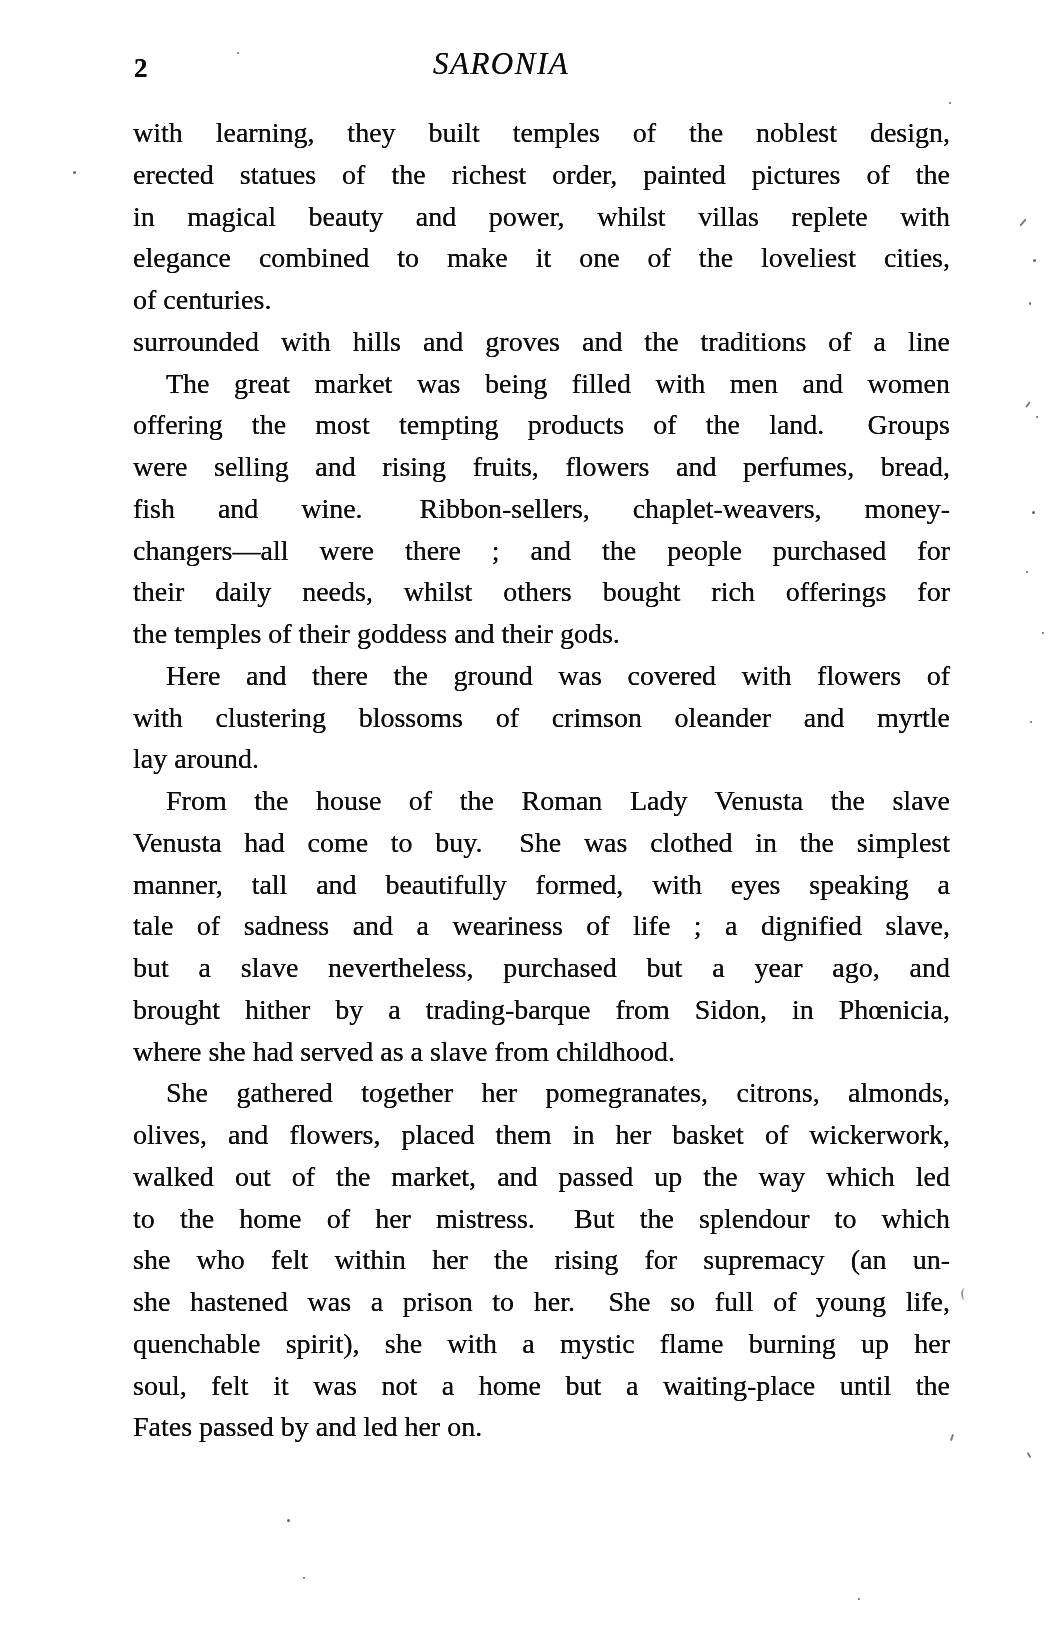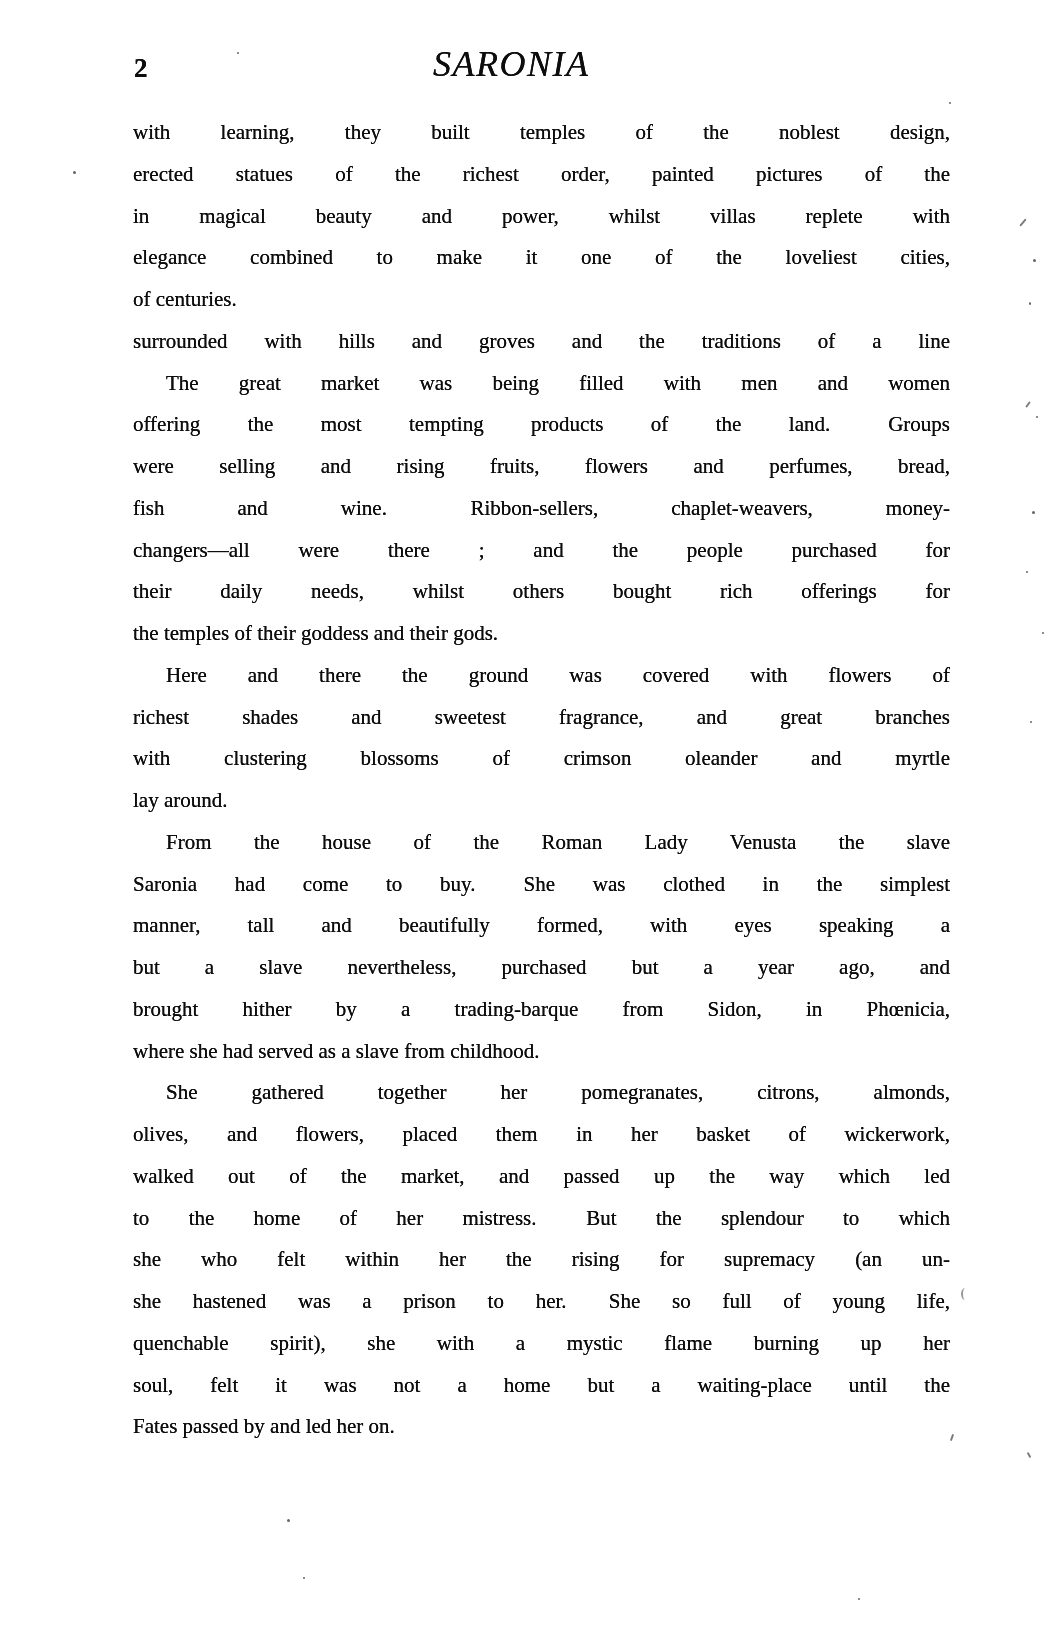--- a/index.html
+++ b/index.html
@@ -23,35 +23,35 @@
     top: 52px;
     font-size: 27px;
     font-weight: bold;
     line-height: 32px;
     text-shadow: 0 0 0.5px currentColor;
   }
   .running-head {
     position: absolute;
     left: 433px;
     top: 46px;
-    font-size: 36px;
+    font-size: 31px;
     font-style: italic;
     letter-spacing: 1.5px;
     line-height: 36px;
     text-shadow: 0 0 0.6px currentColor;
   }
   
   .body-text {
     position: absolute;
     left: 133px;
     top: 112px;
     width: 817px;
   }
   .line {
-    font-size: 21px;
+    font-size: 28px;
     line-height: 41.76px;
     height: 41.76px;
     text-align: justify;
     text-align-last: justify;
     white-space: normal;
     overflow: visible;
     text-shadow: 0 0 0.55px currentColor;
   }
   .line.last {
     text-align-last: left;
@@ -99,26 +99,26 @@
       <div class="line last">of centuries.</div>
       <div class="line">surrounded with hills and groves and the traditions of a line</div>
       <div class="line indent">The great market was being filled with men and women</div>
       <div class="line">offering the most tempting products of the land.  Groups</div>
       <div class="line">were selling and rising fruits, flowers and perfumes, bread,</div>
       <div class="line">fish and wine.  Ribbon-sellers, chaplet-weavers, money-</div>
       <div class="line">changers—all were there ; and the people purchased for</div>
       <div class="line">their daily needs, whilst others bought rich offerings for</div>
       <div class="line last">the temples of their goddess and their gods.</div>
       <div class="line indent">Here and there the ground was covered with flowers of</div>
-      <div class="line">richest shades and sweetest fragrance, and great branches</div>
       <div class="line">with clustering blossoms of crimson oleander and myrtle</div>
       <div class="line last">lay around.</div>
       <div class="line indent">From the house of the Roman Lady Venusta the slave</div>
-      <div class="line">Saronia had come to buy.  She was clothed in the simplest</div>
+      <div class="line">Venusta had come to buy.  She was clothed in the simplest</div>
       <div class="line">manner, tall and beautifully formed, with eyes speaking a</div>
+      <div class="line">tale of sadness and a weariness of life ; a dignified slave,</div>
       <div class="line">but a slave nevertheless, purchased but a year ago, and</div>
       <div class="line">brought hither by a trading-barque from Sidon, in Phœnicia,</div>
       <div class="line last">where she had served as a slave from childhood.</div>
       <div class="line indent">She gathered together her pomegranates, citrons, almonds,</div>
       <div class="line">olives, and flowers, placed them in her basket of wickerwork,</div>
       <div class="line">walked out of the market, and passed up the way which led</div>
       <div class="line">to the home of her mistress.  But the splendour to which</div>
       <div class="line">she who felt within her the rising for supremacy (an un-</div>
       <div class="line">she hastened was a prison to her.  She so full of young life,</div>
       <div class="line">quenchable spirit), she with a mystic flame burning up her</div>

